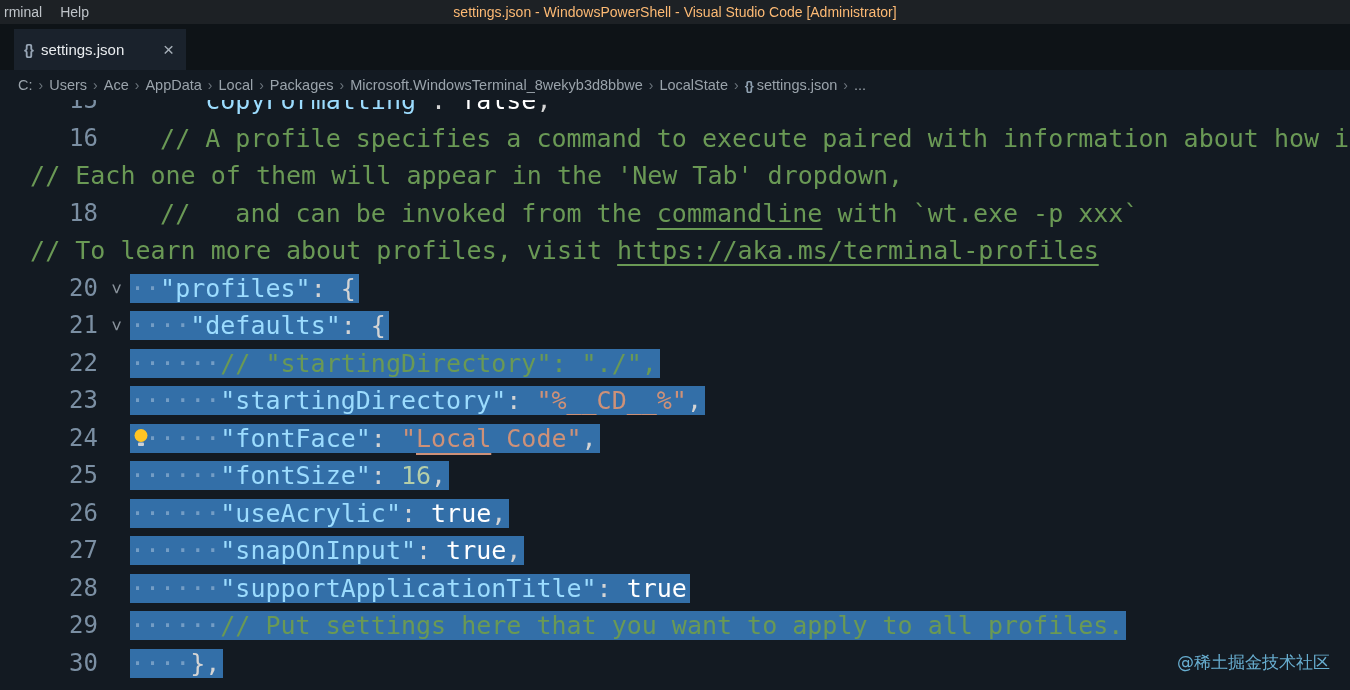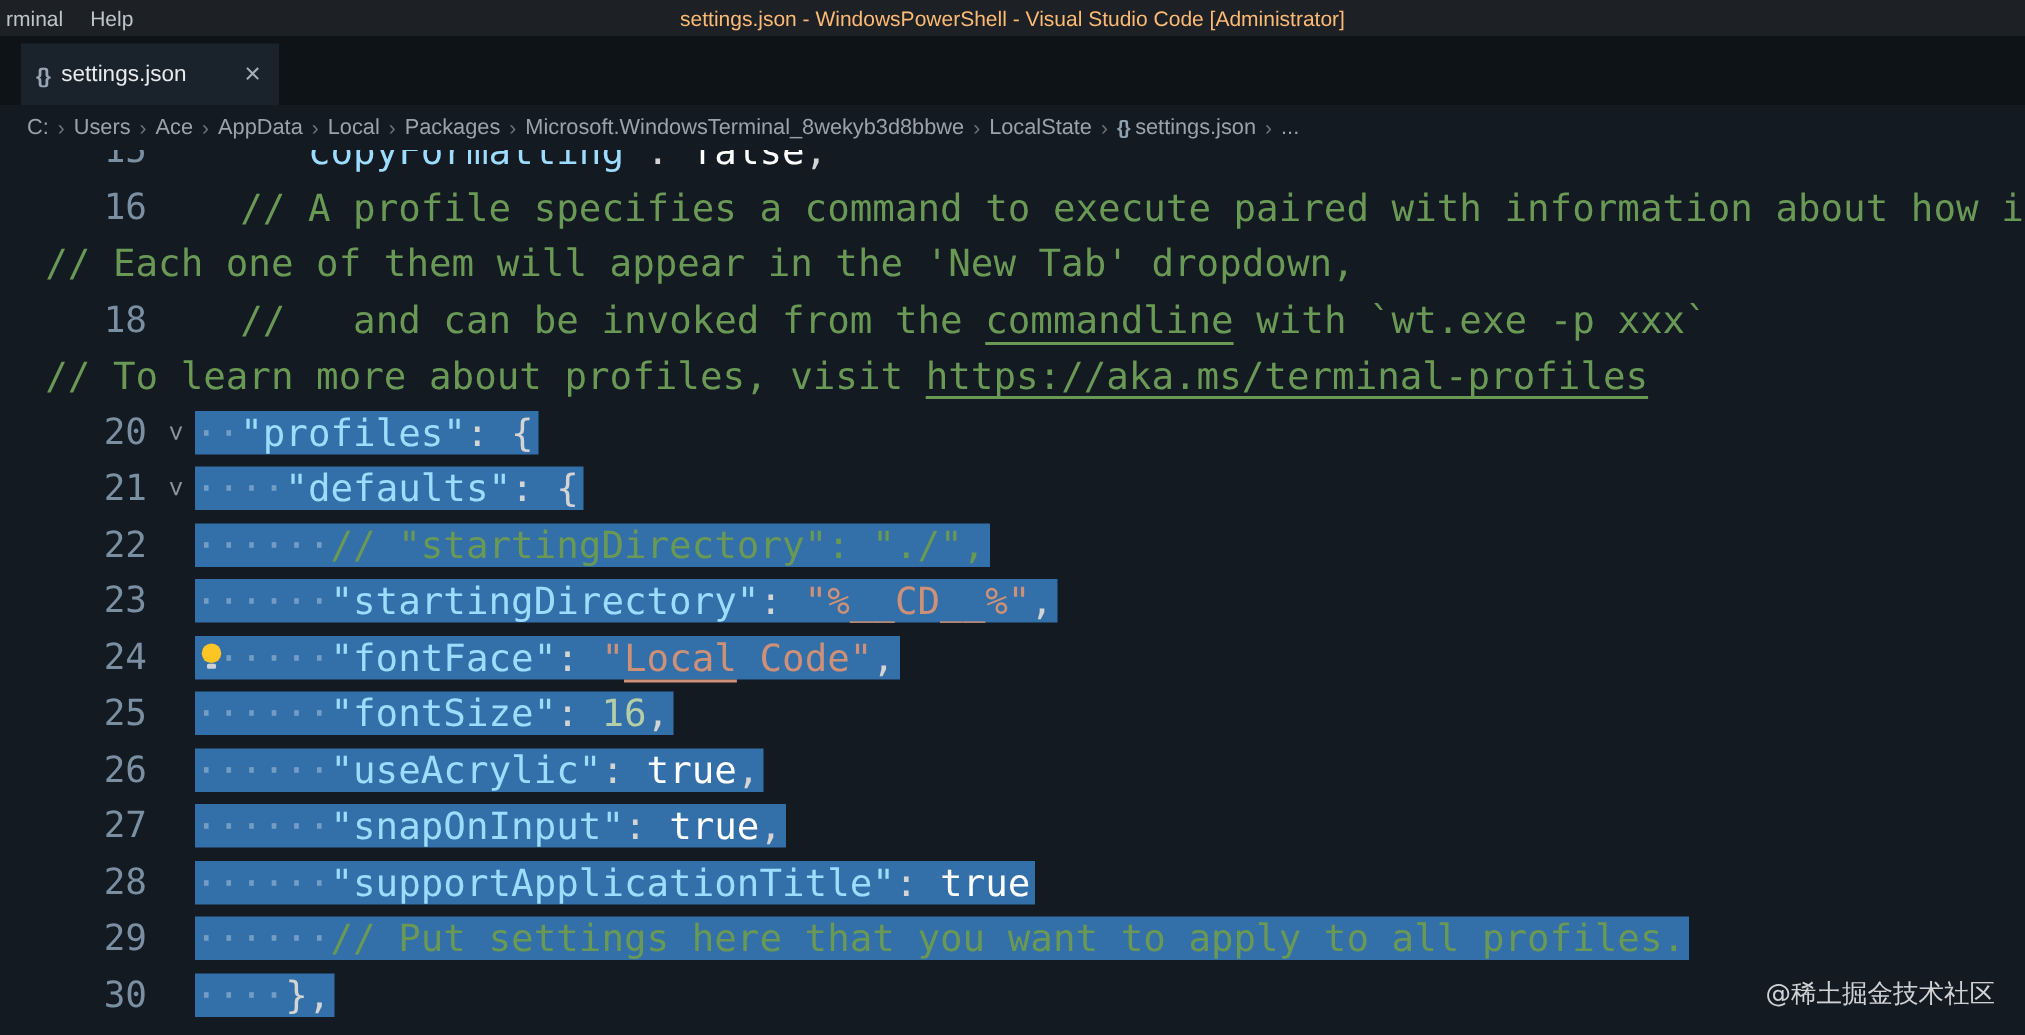--- a/index.html
+++ b/index.html
@@ -78,21 +78,21 @@
   .sq {
     text-decoration-line:underline; text-decoration-style:wavy;
     text-decoration-color:#47a8ff; text-decoration-thickness:1.3px;
     text-underline-offset:6px;
     text-decoration:underline;
   }
   .lk { text-decoration-line:underline; text-underline-offset:5px; }
 
   .watermark {
     position:absolute; right:20px; bottom:16px; z-index:6;
-    color:#ffffff; opacity:.8; font-family:"DejaVu Sans", sans-serif; font-size:17px;
+    color:#7dd3fc; opacity:.8; font-family:"DejaVu Sans", sans-serif; font-size:17px;
   }
 </style>
 </head>
 <body>
 
 <div class="titlebar">
   <span class="menu-item">rminal</span>
   <span class="menu-item">Help</span>
   <div class="window-title">settings.json - WindowsPowerShell - Visual Studio Code [Administrator]</div>
 </div>

